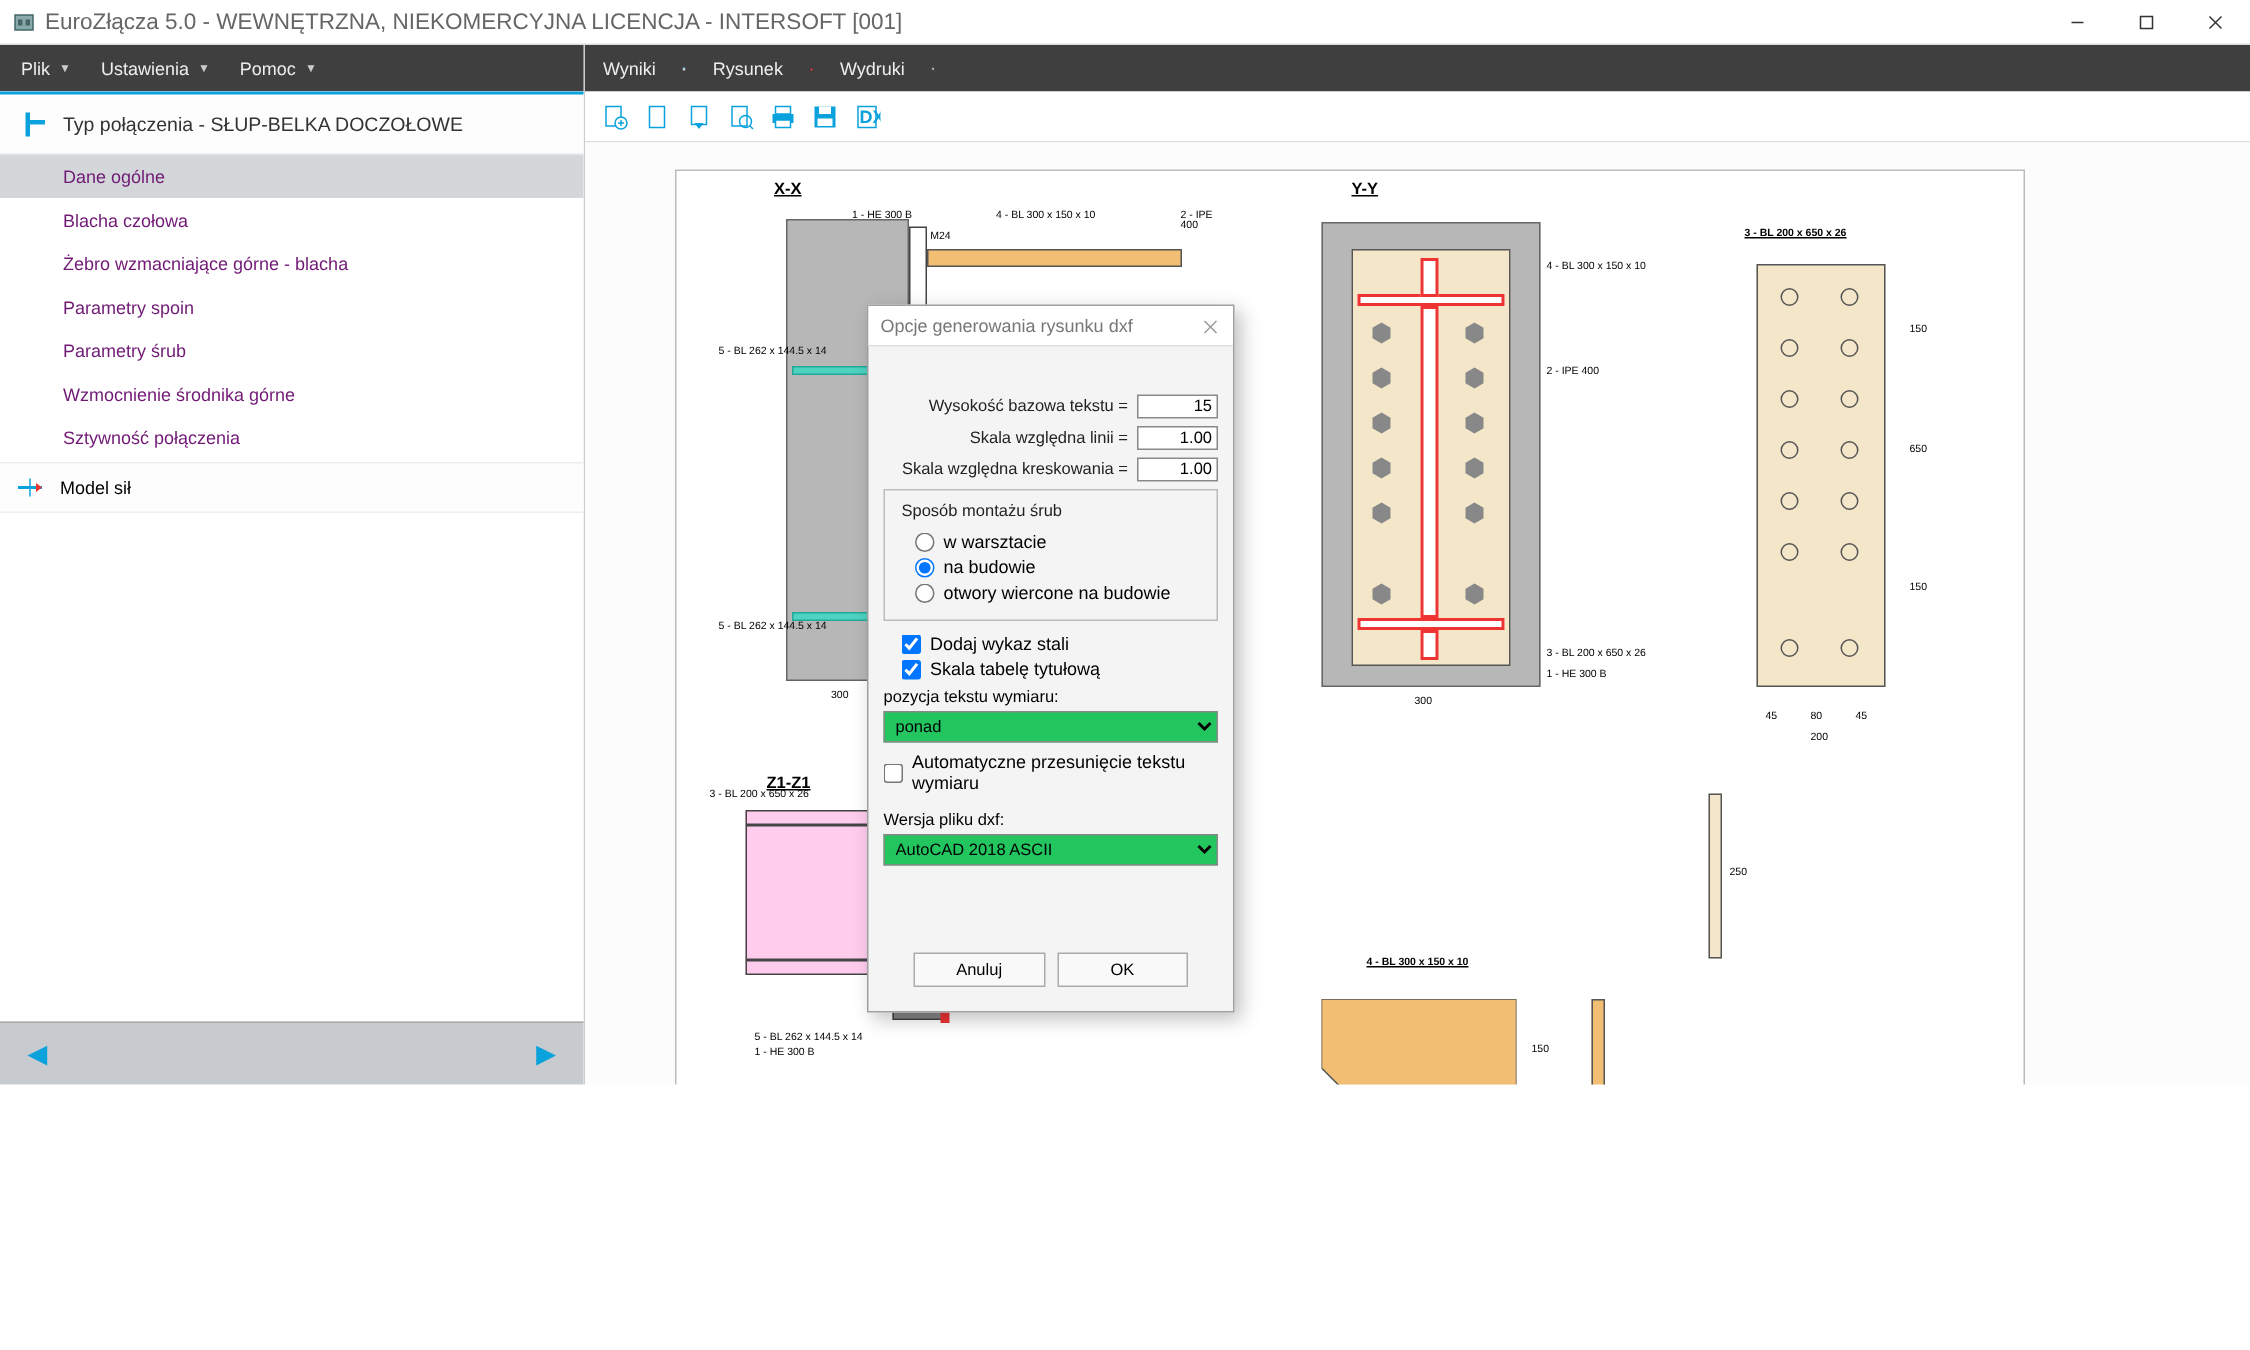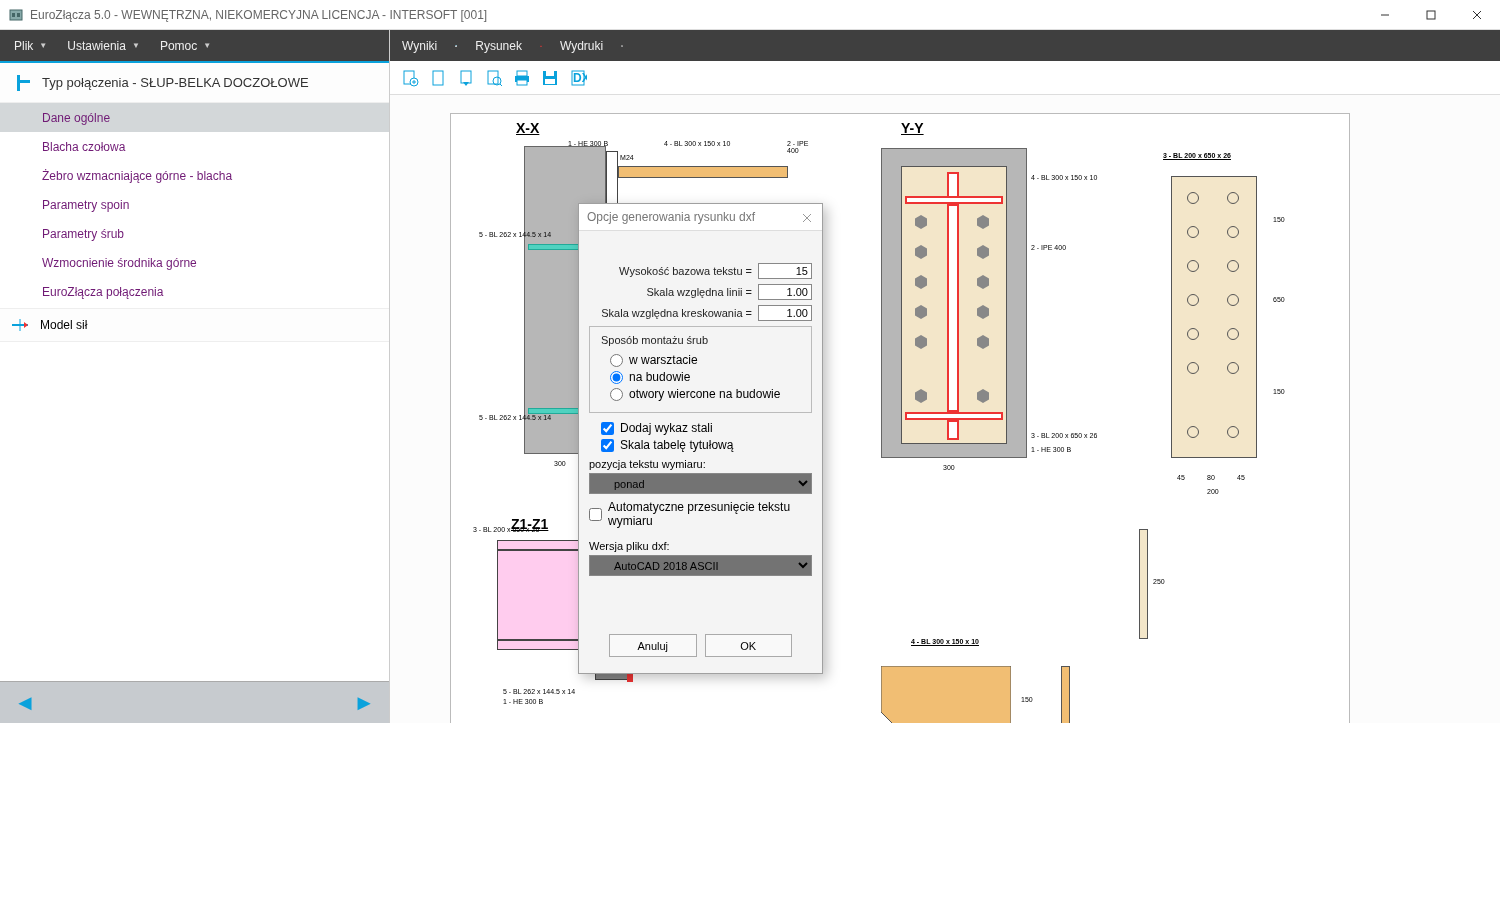--- a/index.html
+++ b/index.html
@@ -1,21 +1,21 @@
 <!DOCTYPE html>
 <html><head>
 <meta charset="utf-8">
 <style>
 * { margin: 0; padding: 0; box-sizing: border-box; font-family: "Segoe UI", Tahoma, sans-serif; font-size: 12px; }
 body { width: 1500px; height: 900px; background: #fff; overflow: hidden; position: relative; }
 
 
 .titlebar { height: 30px; background: #fff; border-bottom: 1px solid #ddd; display: flex; align-items: center; padding: 0 8px; position: relative; }
 .titlebar .app-icon { width: 16px; height: 16px; margin-right: 6px; display: inline-flex; }
-.titlebar .title-text { color: #666; font-size: 12px; }
+.titlebar .title-text { color: #666; font-size: 15px; }
 .titlebar .win-controls { position: absolute; right: 0; top: 0; display: flex; }
 .titlebar .win-btn { width: 46px; height: 30px; display: flex; align-items: center; justify-content: center; color: #555; }
 
 
 .main { display: flex; height: 693px; }
 .left-panel { width: 390px; display: flex; flex-direction: column; border-right: 1px solid #ccc; }
 .right-panel { flex: 1; display: flex; flex-direction: column; background: #fff; }
 
 
 .left-toolbar { height: 31px; background: #3f3f3f; display: flex; align-items: center; padding: 0 4px; }
@@ -43,21 +43,21 @@
 
 
 .icon-bar { height: 34px; background: #fff; border-bottom: 1px solid #ddd; display: flex; align-items: center; padding: 0 6px; gap: 0; }
 .icon-bar .ibtn { width: 28px; height: 28px; display: flex; align-items: center; justify-content: center; }
 
 
 .drawing-area { flex: 1; background: #fcfcfc; position: relative; overflow: hidden; }
 .drawing-canvas { position: absolute; left: 60px; top: 18px; width: 900px; height: 760px; background: #fff; border: 1px solid #bbb; }
 
 
-.view-title { position: absolute; font-size: 14px; font-weight: bold; text-decoration: underline; color: #000; }
+.view-title { position: absolute; font-size: 11px; font-weight: bold; text-decoration: underline; color: #000; }
 .dim-label { position: absolute; font-size: 7px; color: #000; }
 
 
 .xx-view { position: absolute; left: 33px; top: 22px; width: 330px; height: 350px; }
 .column-gray { position: absolute; background: #b7b7b7; border: 1px solid #666; }
 .green-strip { position: absolute; background: #4fd2c0; border: 1px solid #2a9; }
 
 
 .yy-view { position: absolute; left: 412px; top: 22px; width: 300px; height: 350px; }
 .red-stiff { position: absolute; background: #fff; border: 2px solid #e33; }
@@ -86,21 +86,21 @@
 .form-row { display: flex; align-items: center; margin-bottom: 5px; }
 .form-row .lbl { flex: 1; text-align: right; padding-right: 6px; font-size: 11px; color: #222; }
 .form-row .inp { width: 54px; text-align: right; border: 1px solid #888; padding: 1px 3px; font-size: 11px; background: #fff; }
 
 .fieldset { border: 1px solid #bbb; padding: 6px 8px 8px 8px; margin-top: 4px; margin-bottom: 8px; }
 .fieldset-title { font-size: 11px; color: #222; margin-bottom: 4px; margin-top: -12px; background: #f4f4f4; display: inline-block; padding: 0 3px; }
 .radio-row, .check-row { display: flex; align-items: center; gap: 6px; margin: 3px 0 3px 12px; font-size: 11px; }
 .radio-row input, .check-row input { margin: 0; }
 
 .plain-label { font-size: 11px; margin: 6px 0 3px 0; }
-.select { width: 100%; border: 1px solid #888; background: #737373; padding: 2px 20px; font-size: 11px; height: 21px; }
+.select { width: 100%; border: 1px solid #888; background: #22c55e; padding: 2px 3px; font-size: 11px; height: 21px; }
 
 .modal-buttons { display: flex; gap: 8px; padding: 14px 30px 16px 30px; justify-content: center; border-top: none; margin-top: 36px;}
 .modal-buttons button { width: 90px; height: 23px; background: #f9f9f9; border: 1px solid #aaa; font-size: 11px; }
 
 svg { display: block; }
 </style>
 </head>
 <body>
 
 <div class="titlebar">
@@ -158,21 +158,21 @@
             </svg>
         </span>
         <span class="label">Typ połączenia - SŁUP-BELKA DOCZOŁOWE</span>
       </div>
       <div class="nav-item active">Dane ogólne</div>
       <div class="nav-item">Blacha czołowa</div>
       <div class="nav-item">Żebro wzmacniające górne - blacha</div>
       <div class="nav-item">Parametry spoin</div>
       <div class="nav-item">Parametry śrub</div>
       <div class="nav-item">Wzmocnienie środnika górne</div>
-      <div class="nav-item">EuroZłącza połączenia</div>
+      <div class="nav-item">Sztywność połączenia</div>
       <div class="model-header">
         <span class="icon">
           <svg width="20" height="16" viewBox="0 0 20 16">
               <line x1="2" y1="8" x2="18" y2="8" stroke="#0aa2dc" stroke-width="2"></line>
               <polygon points="18,8 14,5 14,11" fill="#e33"></polygon>
               <line x1="10" y1="2" x2="10" y2="14" stroke="#0aa2dc"></line>
             </svg>
         </span>
         <span>Model sił</span>
       </div>

